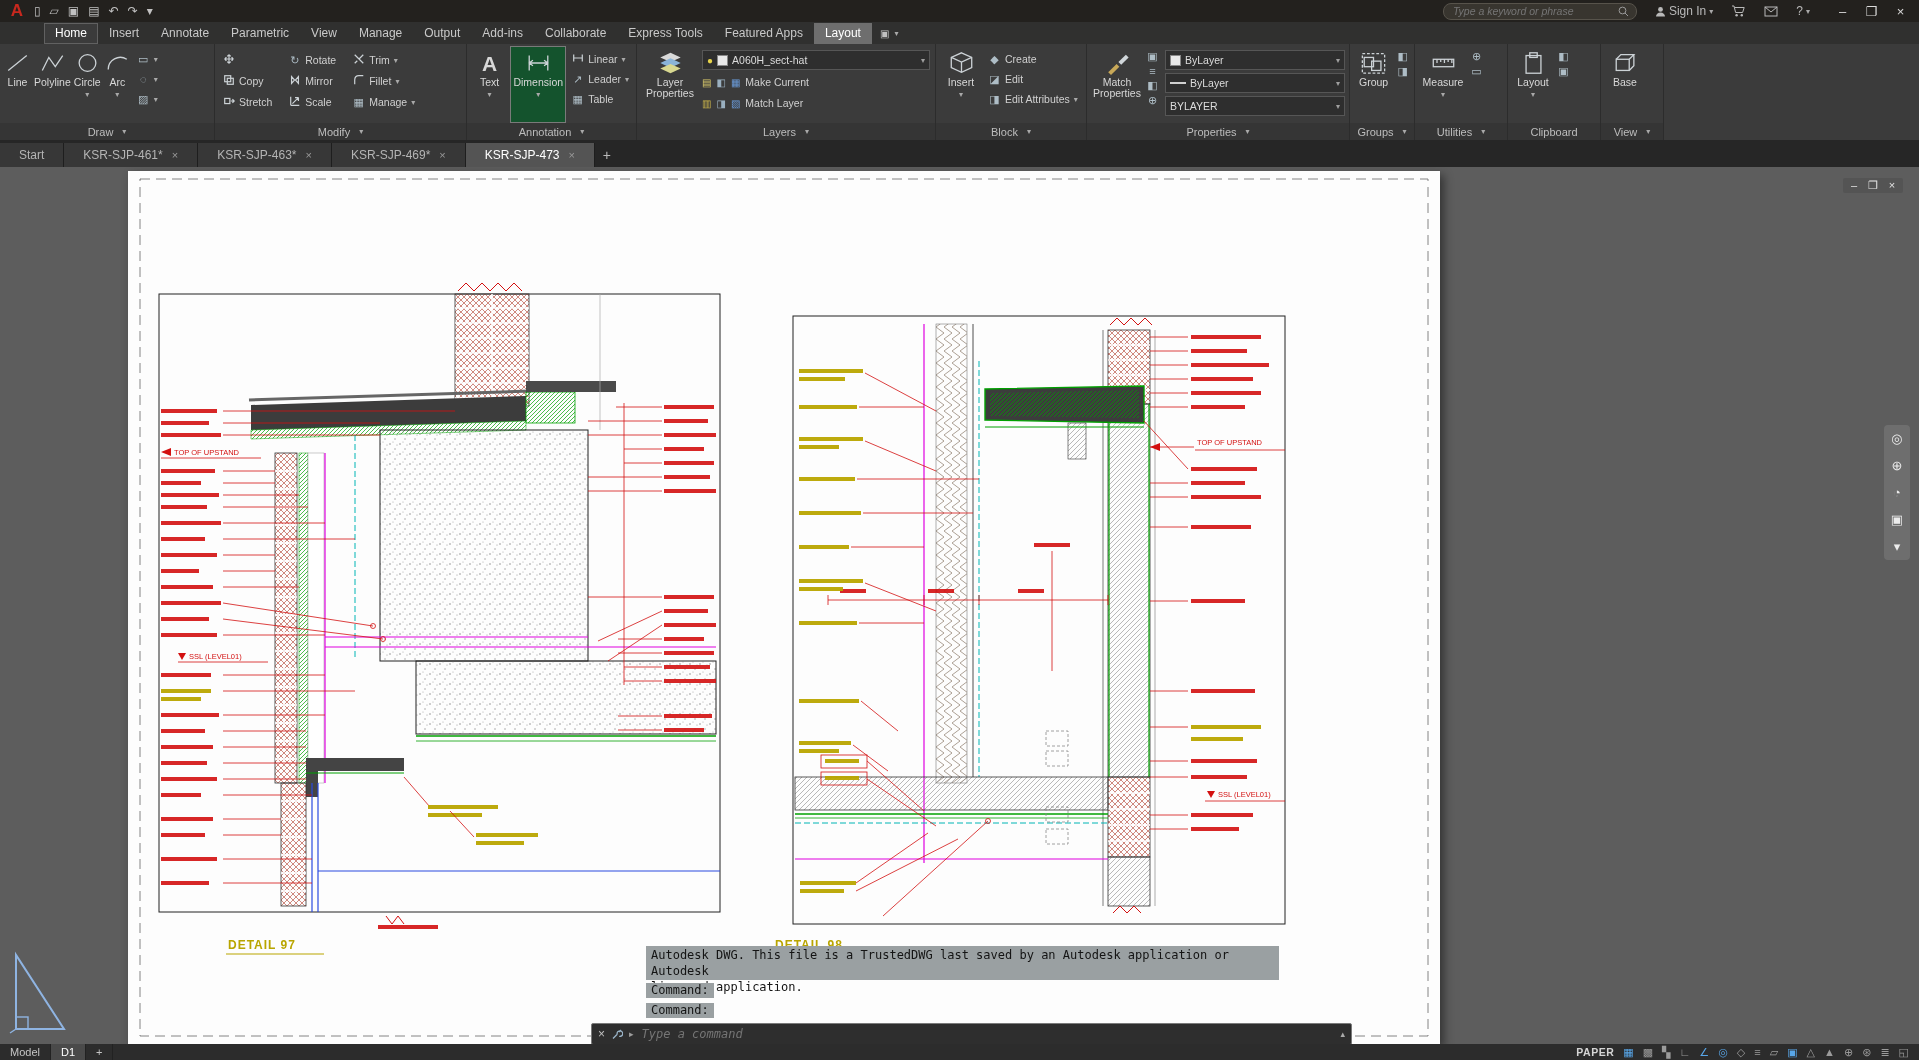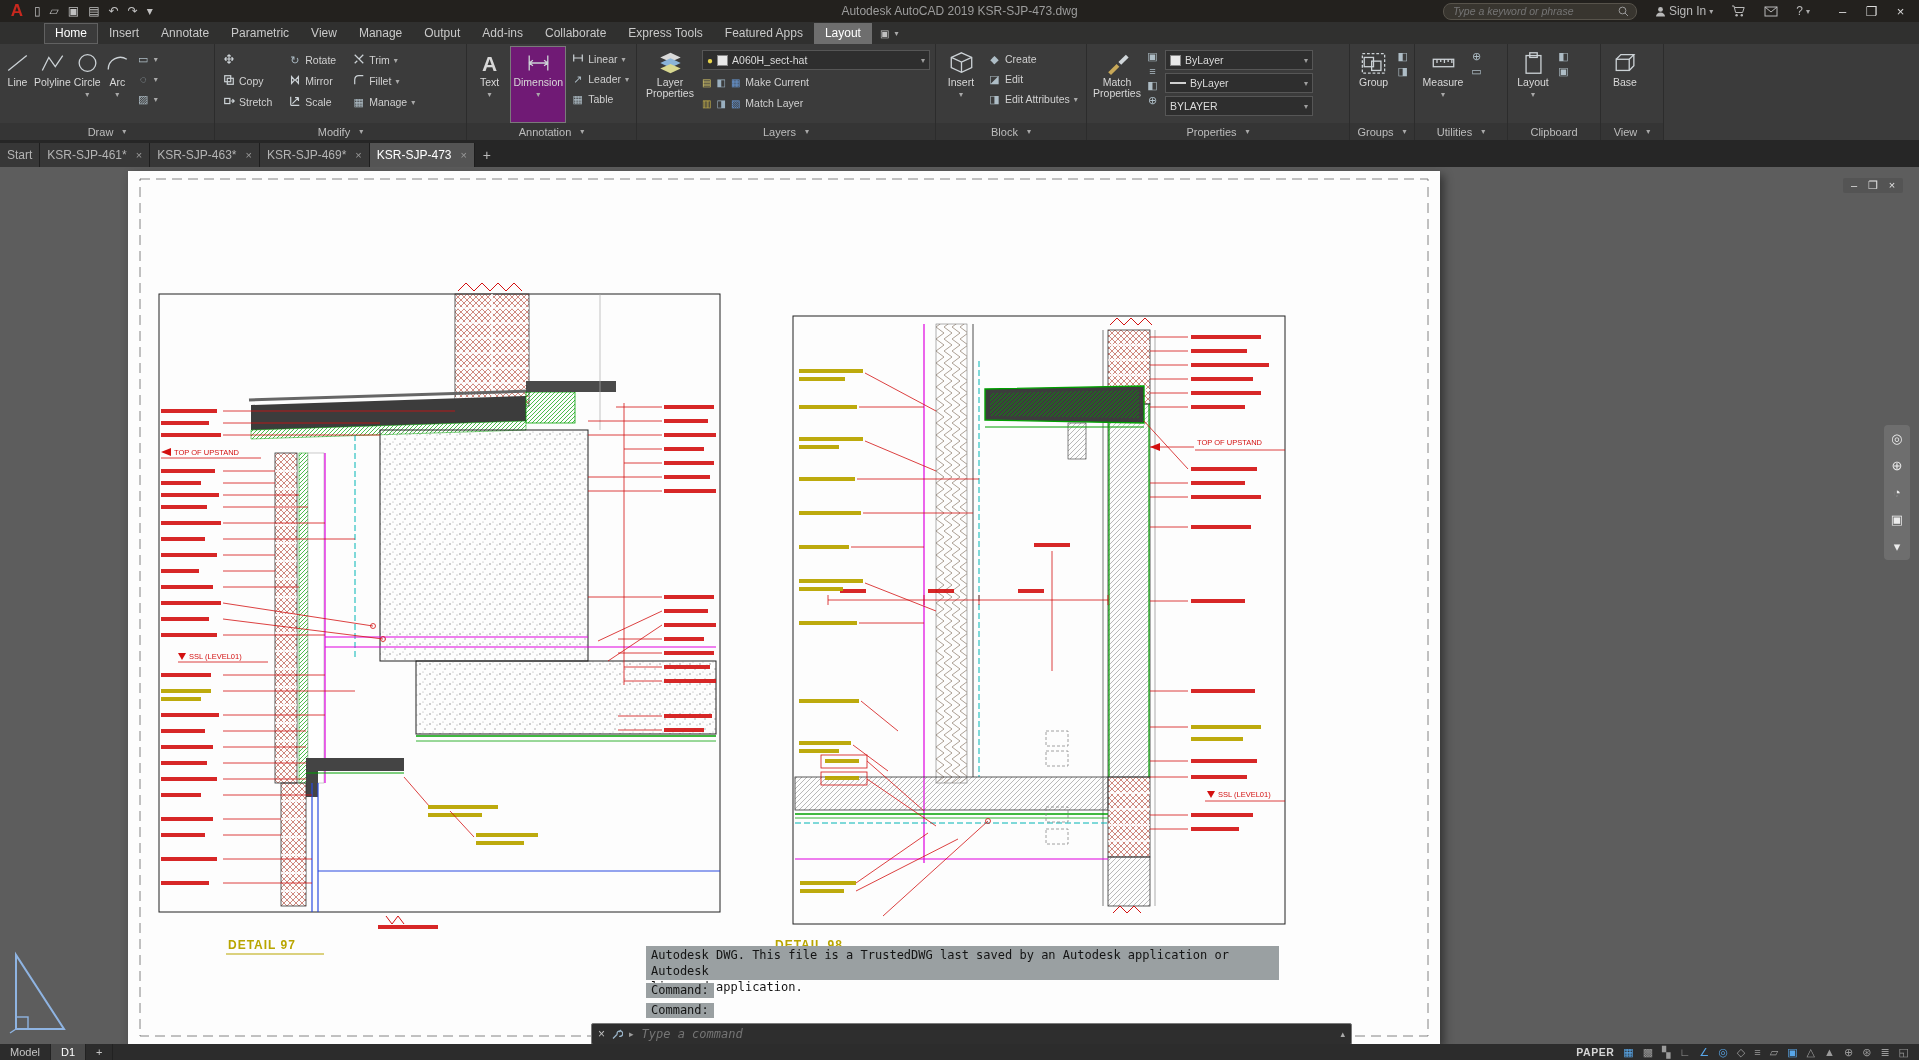--- a/index.html
+++ b/index.html
@@ -27,37 +27,37 @@
   .rtab-extra{display:flex;align-items:center;gap:5px;color:#c0c0c0;font-size:10px;padding:0 10px 4px;}
   
   #ribbon{position:absolute;top:44px;left:0;right:0;height:96px;background:#3b3b3b;display:flex;z-index:48;}
   .panel{display:flex;flex-direction:column;border-right:1px solid #2c2c2c;flex:none;}
   .panel-body{flex:1;display:flex;align-items:stretch;padding:3px 4px 1px;gap:3px;}
   .panel-footer{height:17px;display:flex;align-items:center;justify-content:center;gap:9px;font-size:11px;color:#bdbdbd;background:#353535;}
   .fa{font-size:8px;color:#a9a9a9;}
   .bigbtn{display:flex;flex-direction:column;align-items:center;padding-top:3px;gap:1px;color:#d8d8d8;
           font-size:10.5px;line-height:11px;text-align:center;cursor:default;}
   .bigbtn .bicon{width:27px;height:26px;flex:none;}
-  .bigbtn.selected{background:#701a75;outline:1px solid #7a7a7a;}
+  .bigbtn.selected{background:#14532d;outline:1px solid #7a7a7a;}
   svg.ic{stroke:#ccd2d6;fill:none;stroke-width:1.4;}
   .smallcol{display:flex;flex-direction:column;justify-content:flex-start;gap:2px;padding-top:3px;}
   .smallbtn{display:flex;align-items:center;gap:4px;height:18px;font-size:10.5px;color:#d0d0d0;padding:0 3px;white-space:nowrap;}
   .sic{width:13px;text-align:center;font-size:11px;color:#aebdc6;flex:none;}
   .modgrid{display:grid;grid-template-columns:repeat(3,auto);column-gap:10px;row-gap:3px;align-content:start;padding-top:4px;}
   .ddrow{display:flex;align-items:center;gap:4px;height:18px;background:#2e2e2e;border:1px solid #565656;
          font-size:10.5px;color:#dcdcdc;padding:0 4px;}
   .ddrow .caret{margin-left:auto;font-size:8px;color:#9f9f9f;}
   .swatch{width:9px;height:9px;background:#e8e8e8;border:1px solid #888;flex:none;}
   .lwline{width:16px;height:2px;background:#d0d0d0;flex:none;}
   .laycol{display:flex;flex-direction:column;gap:3px;padding-top:3px;width:228px;}
   .layrow{display:flex;align-items:center;gap:5px;font-size:10.5px;color:#d0d0d0;height:18px;}
   .tg{font-size:10px;}
   
   #filetabs{position:absolute;top:140px;left:0;right:0;height:27px;background:#262626;display:flex;align-items:flex-end;z-index:47;}
-  .ftab{height:24px;display:flex;align-items:center;gap:9px;padding:0 7px;background:#373737;color:#b4b4b4;
+  .ftab{height:24px;display:flex;align-items:center;gap:9px;padding:0 19px;background:#373737;color:#b4b4b4;
         font-size:12px;border-right:1px solid #1e1e1e;white-space:nowrap;}
   .ftab.active{background:#545454;color:#fff;}
   .ftab .x{font-size:11px;color:#9a9a9a;}
   .addtab{width:24px;height:25px;display:flex;align-items:center;justify-content:center;color:#bbb;font-size:14px;}
   
   #canvas{position:absolute;top:167px;left:0;right:0;height:877px;background:#5d5d5d;overflow:hidden;}
   #paper{position:absolute;left:128px;top:4px;width:1312px;height:873px;background:#fdfdfd;box-shadow:4px 4px 9px rgba(0,0,0,.45);}
   #paper svg{position:absolute;inset:0;}
   
   .rl{stroke:#d31010;stroke-width:.8;}
@@ -104,21 +104,20 @@
   <div class="qat">
 
   <span>▯</span>
       <span>▱</span>
       <span>▣</span>
       <span>▤</span>
       <span>↶</span>
       <span>↷</span>
       <span>▾</span>
     </div>
-  <div class="tb-title">Autodesk AutoCAD 2019   KSR-SJP-473.dwg</div>
   <div class="tb-right">
     <div class="searchbox">
       <input placeholder="Type a keyword or phrase" style="">
       <svg width="11" height="11">
           <circle cx="4.5" cy="4.5" r="3.4" stroke="#9a9a9a" fill="none"></circle>
           <line x1="7" y1="7" x2="10" y2="10" stroke="#9a9a9a"></line>
         </svg>
     </div>
     <div class="tb-ic">
       <svg width="11" height="11">
@@ -402,21 +401,21 @@
               <path d="M15,13 l8,-8 3,3 -8,8 z" fill="#d0d6da"></path>
             </svg></span>
         <span>Match Properties</span>
       </div>
       <div class="smallcol" style="width:16px">
         <span class="sic">▣</span>
         <span class="sic">≡</span>
         <span class="sic">◧</span>
         <span class="sic">⊕</span>
       </div>
-      <div class="laycol" style="width:148px">
+      <div class="laycol" style="width:180px">
         <div class="ddrow">
           <span class="swatch"></span>
           <span>ByLayer</span>
           <span class="caret">▾</span>
         </div>
         <div class="ddrow">
           <span class="lwline"></span>
           <span>ByLayer</span>
           <span class="caret">▾</span>
         </div>

